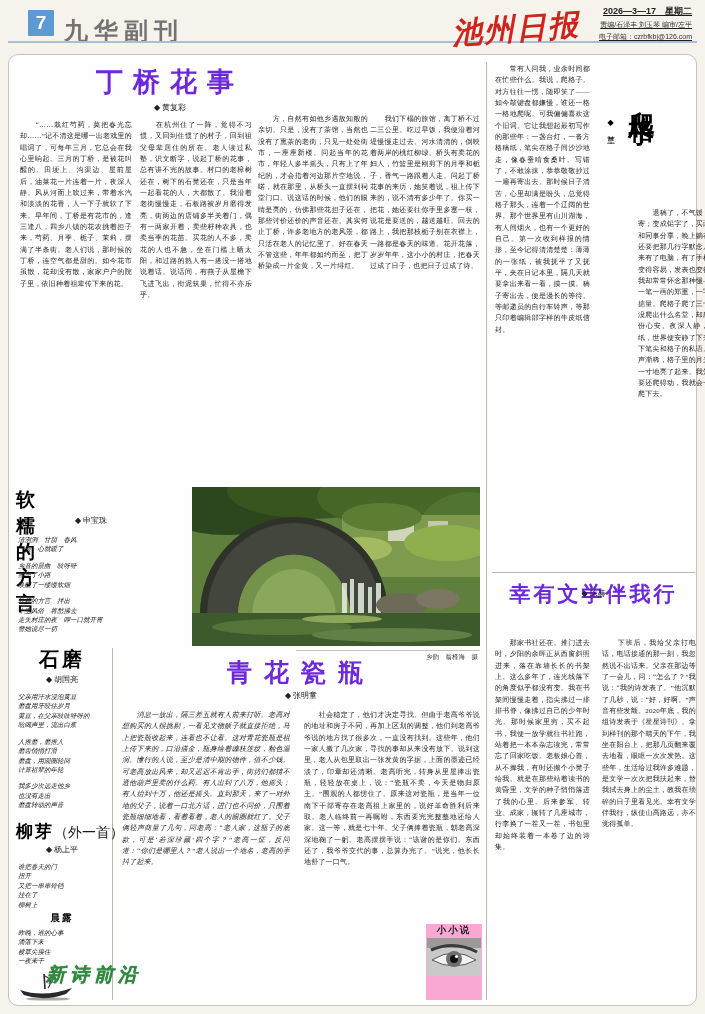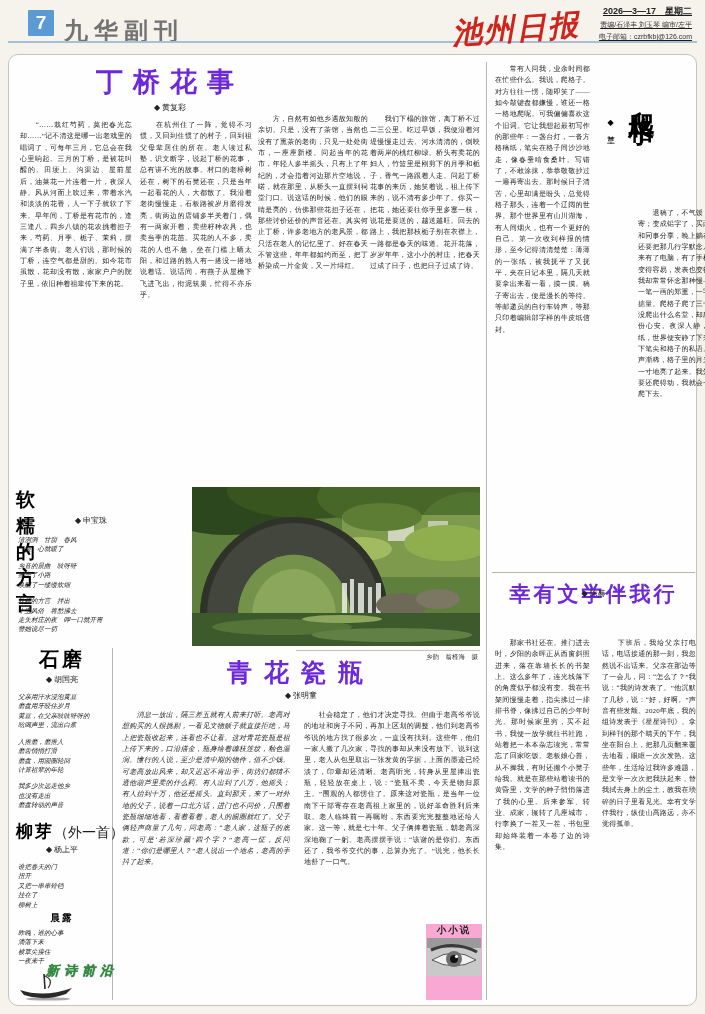--- a/index.html
+++ b/index.html
@@ -28,21 +28,21 @@
   .hline{height:1px;background:#b9b5af;}
   
   .atitle{font-weight:bold;color:#6d28d9;text-align:center;white-space:nowrap;}
   .author{font-size:8px;text-align:center;color:#222;}
   .col{font-size:7px;line-height:1.62;text-align:justify;overflow:hidden;color:#1d1d1d;letter-spacing:.2px;}
   .vtitle{writing-mode:vertical-rl;font-weight:bold;color:#000;}
   .poem{font-size:6.5px;font-style:italic;line-height:1.45;color:#222;}
   .poem .stanza{margin-bottom:7px;}
   .ptitle{font-weight:bold;color:#000;}
   .caption{font-size:6.5px;color:#333;text-align:right;}
-  .stamp-text{color:#2e8b3e;font-weight:bold;font-style:italic;font-size:13px;letter-spacing:5px;
+  .stamp-text{color:#2e8b3e;font-weight:bold;font-style:italic;font-size:19px;letter-spacing:5px;
               text-shadow:0 0 1px #1c5c28;white-space:nowrap;}
   .badge{background:#f9a8d4;text-align:center;z-index:3;}
   .badge .blabel{font-size:9.5px;font-weight:bold;letter-spacing:2px;margin-bottom:1px;}
 </style>
 </head>
 <body>
 
 <div class="abs pnum">7</div>
 <div class="abs sect">九华副刊</div>
 <div class="abs hrule"></div>

